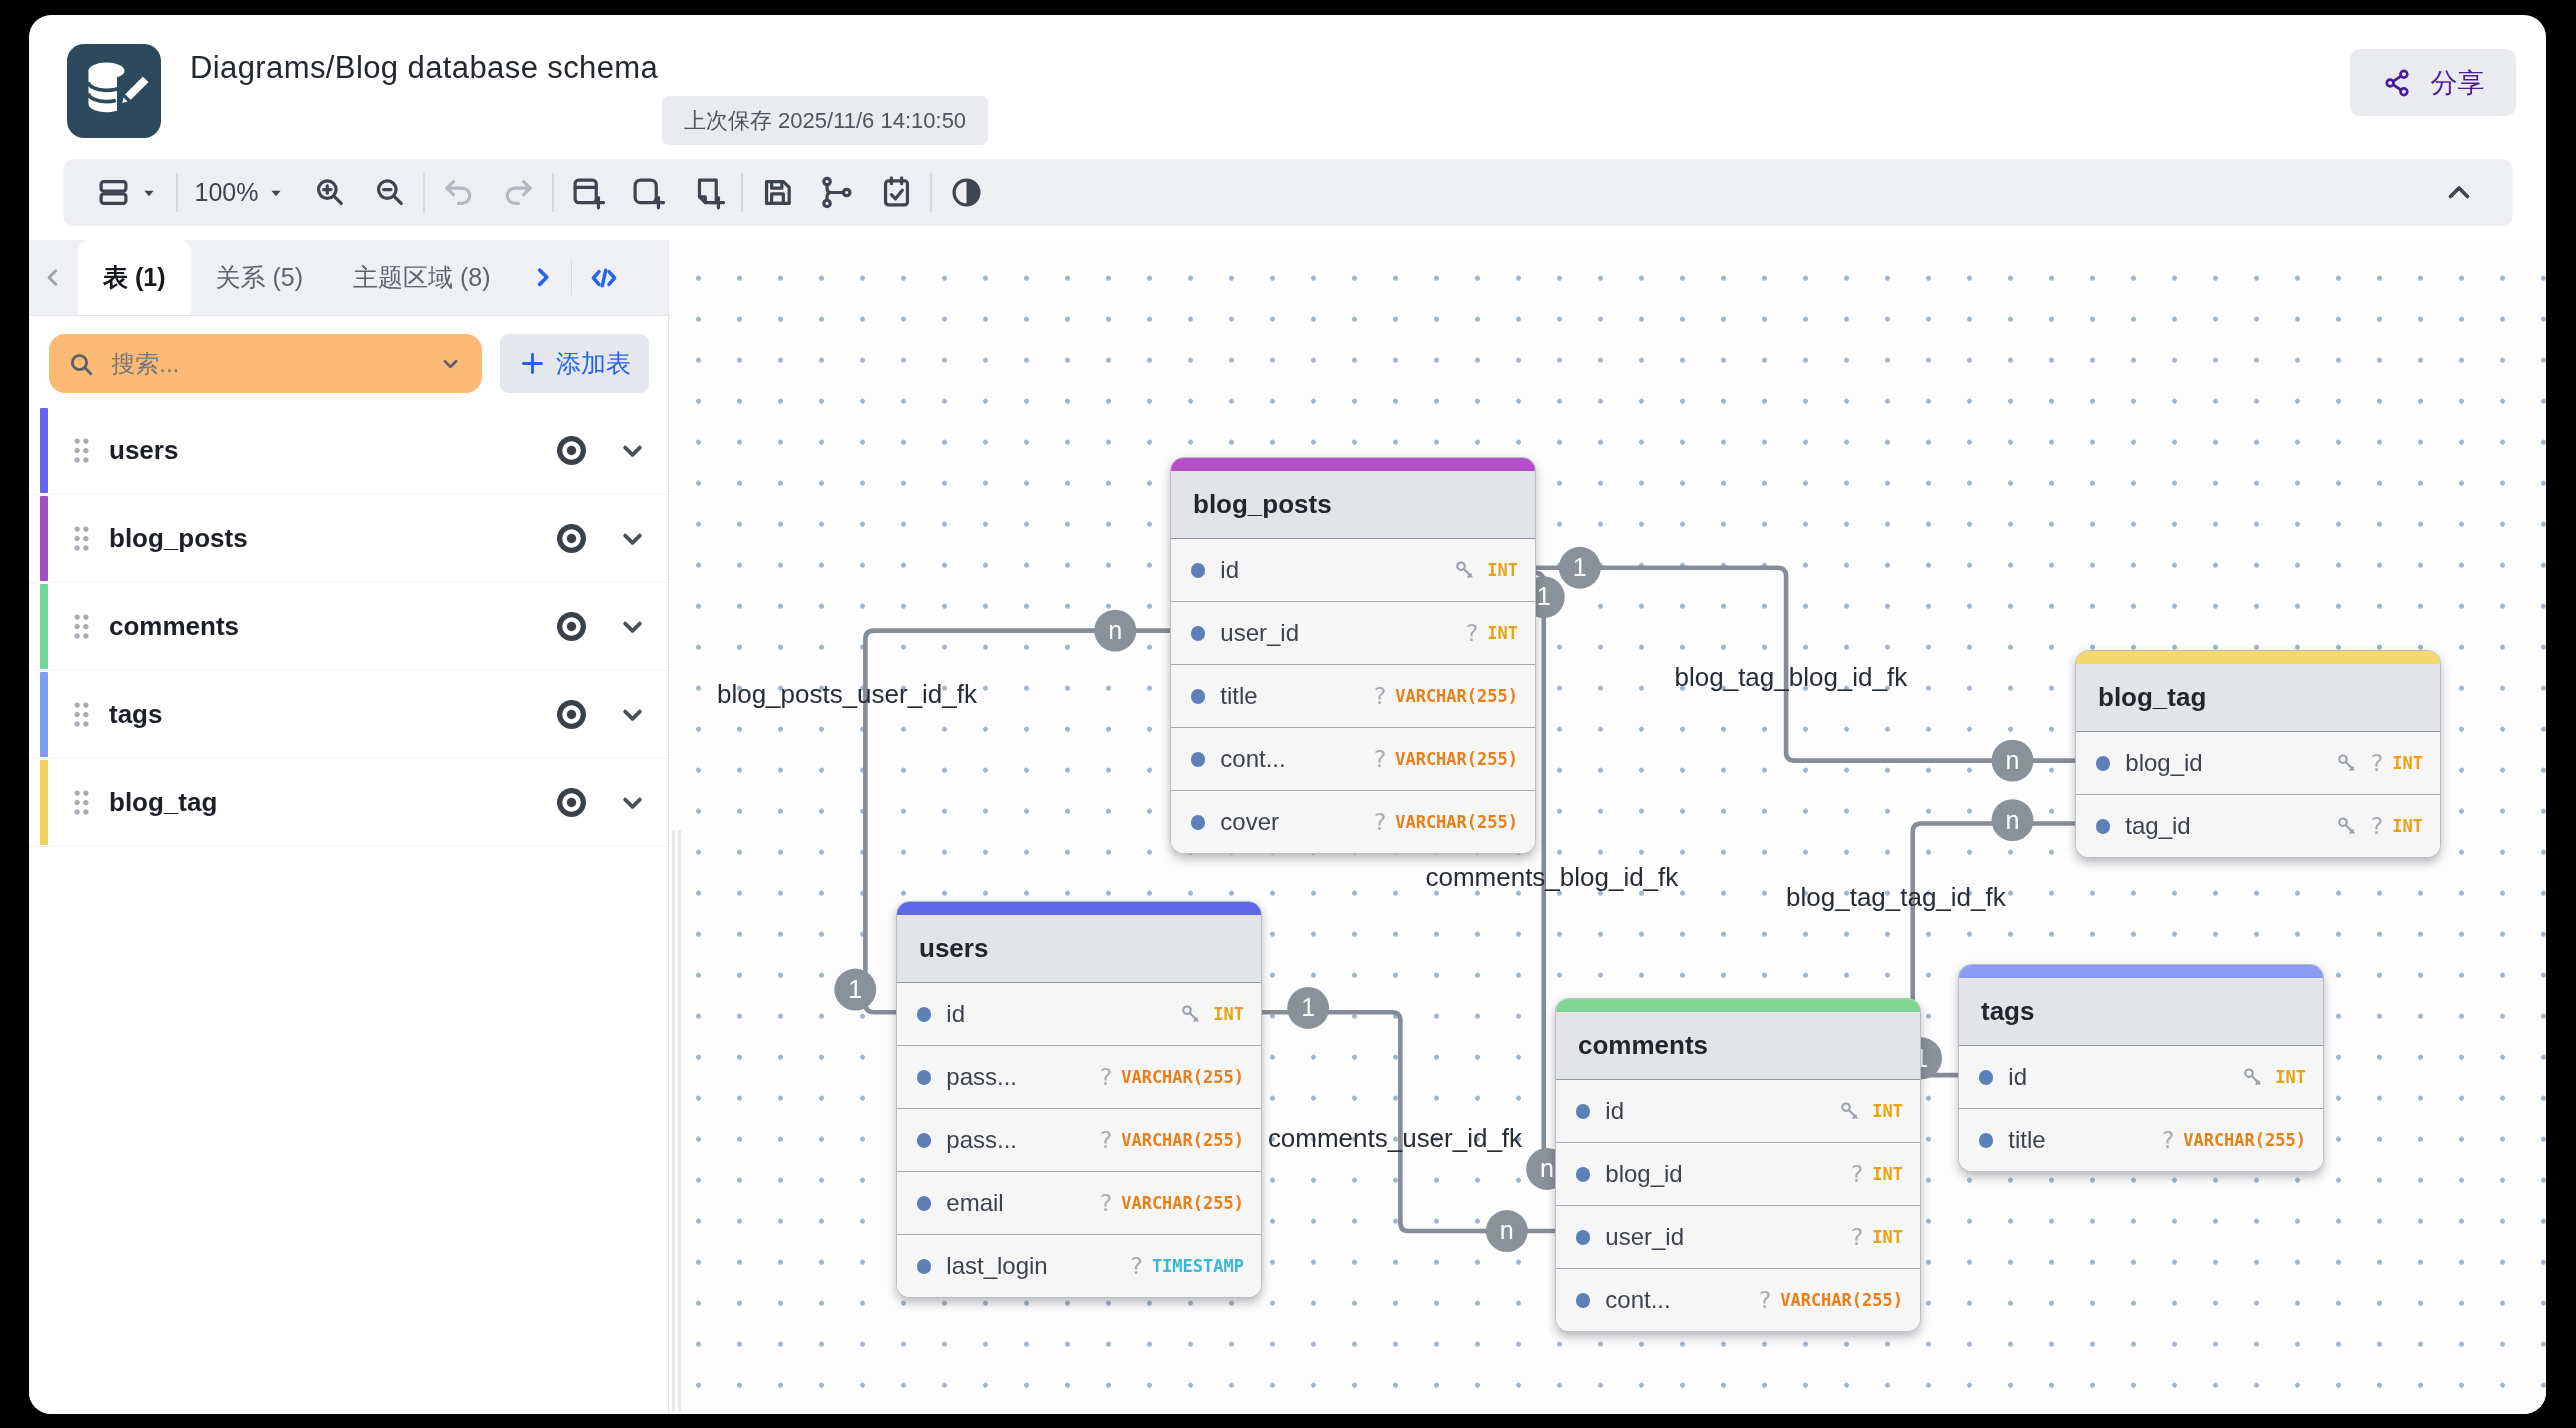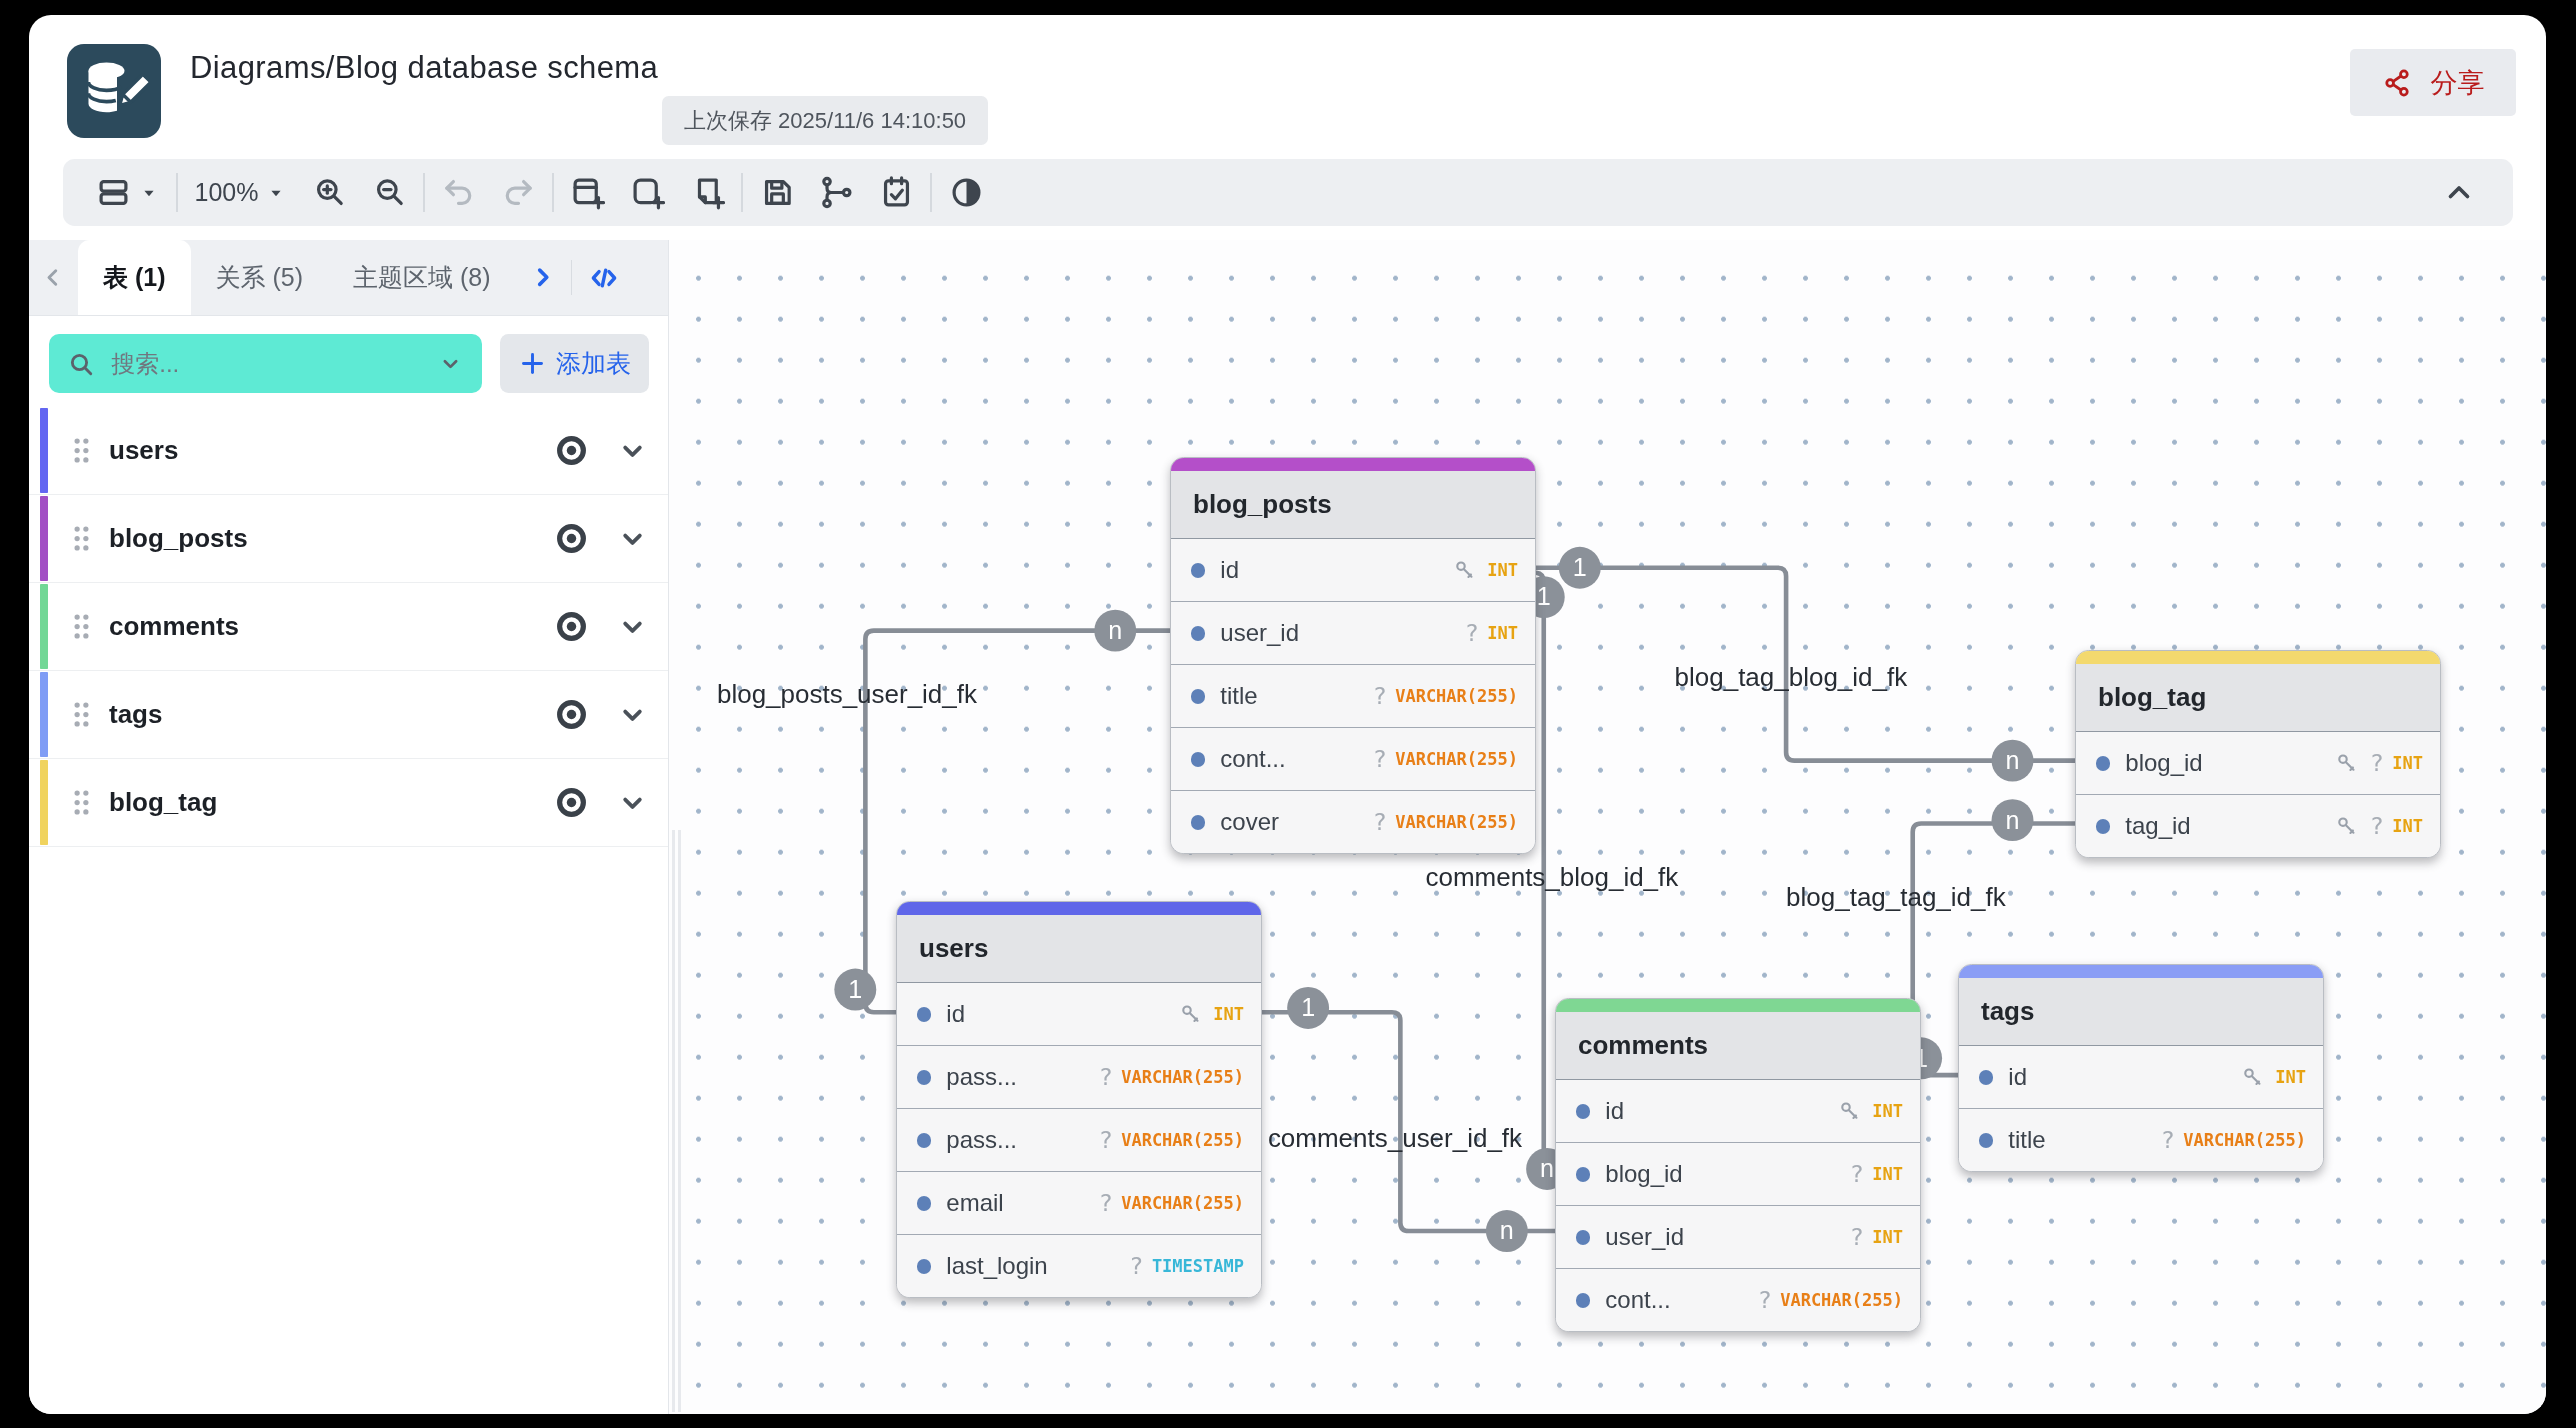--- a/index.html
+++ b/index.html
@@ -6,21 +6,21 @@
   body{width:2576px;height:1429px;background:#000;font-family:"Liberation Sans",sans-serif;position:relative;overflow:hidden}
   .window{position:absolute;left:29px;top:15px;width:2517px;height:1399px;background:#fff;border-radius:22px;overflow:hidden}
 
   
   .logo{position:absolute;left:38px;top:28.5px;width:94px;height:94px;background:#2c4a5c;border-radius:17px;display:flex;align-items:center;justify-content:center}
   .logo svg{width:72px;height:72px}
   .app-title{position:absolute;left:161px;top:35px;font-size:31px;color:#23272e;font-weight:500;letter-spacing:0.4px}
   .menubar{position:absolute;left:161px;top:94px;display:flex;gap:44px}
   .menu-item{font-size:26px;color:#2f343b;line-height:35px;cursor:pointer}
   .saved-chip{position:absolute;left:633px;top:81px;height:49px;background:#e9ebee;border-radius:6.7px;display:flex;align-items:center;padding:0 22px;font-size:22px;color:#4f555d;white-space:nowrap}
-  .share-btn{position:absolute;right:30px;top:34px;width:166px;height:67px;background:#e9ebef;border:none;border-radius:5px;display:flex;align-items:center;justify-content:center;gap:19px;color:#b91c1c;font-size:27px;cursor:pointer}
+  .share-btn{position:absolute;right:30px;top:34px;width:166px;height:67px;background:#e9ebef;border:none;border-radius:10px;display:flex;align-items:center;justify-content:center;gap:19px;color:#4c1d95;font-size:27px;cursor:pointer}
   .share-btn svg{width:30px;height:30px}
 
   
   .toolbar{position:absolute;left:34px;top:144px;width:2450px;height:67px;background:#edeff2;border-radius:11.7px;display:flex;align-items:center;padding:0 25px;gap:8px;box-sizing:border-box}
   .tb-btn{display:flex;align-items:center;gap:6.7px;background:none;border:none;color:#3e454e;padding:0 8.4px;height:47px;cursor:pointer}
   .tb-btn.disabled{color:#b4bac1}
   .tb-ic{width:35px;height:35px}
   .tb-caret{width:22px;height:22px}
   .tb-label{font-size:25px;color:#3e454e}
   .tb-div{width:1.7px;height:39px;background:#d5d9de;flex:none}
@@ -33,21 +33,21 @@
   .tab-back{width:49px;display:flex;justify-content:center;color:#9aa2ab;background:none;border:none;cursor:pointer}
   .tab-back svg{width:27px;height:27px}
   .tab{height:75px;display:flex;align-items:center;padding:0 25px;font-size:25px;color:#5d646d;background:none;border:none;cursor:pointer;white-space:nowrap}
   .tab.active{background:#fff;border-radius:11.7px 11.7px 0 0;color:#14171c;font-weight:bold}
   .tab-next{width:55px;display:flex;justify-content:center;color:#2563eb;background:none;border:none;cursor:pointer}
   .tab-next svg{width:28.5px;height:28.5px}
   .tab-vdiv{width:1.7px;height:35px;background:#d8dce1}
   .tab-code{width:64px;display:flex;justify-content:center;color:#2563eb;background:none;border:none;cursor:pointer}
   .tab-code svg{width:34px;height:34px}
   .search-row{display:flex;align-items:center;gap:18.4px;padding:18.4px 20px 13.4px 20px}
-  .search-box{flex:1;height:59px;background:#5eead4;border-radius:10px;display:flex;align-items:center;padding:0 18.4px;gap:13.4px}
+  .search-box{flex:1;height:59px;background:#fdba74;border-radius:16px;display:flex;align-items:center;padding:0 18.4px;gap:13.4px}
   .search-box .s-ic{width:28.5px;height:28.5px;color:#5b626b;flex:none}
   .search-input{flex:1;border:none;background:transparent;font-size:24px;color:#333;outline:none;font-family:"Liberation Sans",sans-serif;min-width:0}
   .search-input::placeholder{color:#70777f}
   .search-box .s-chev{width:27px;height:27px;color:#5b626b;flex:none}
   .add-table-btn{width:149px;height:59px;background:#e4e7eb;border-radius:8.4px;border:none;display:flex;align-items:center;justify-content:center;gap:10px;color:#2563eb;font-size:25px;cursor:pointer;flex:none}
   .add-table-btn svg{width:27px;height:27px}
   .t-item{position:relative;height:87px;display:flex;align-items:center;border-bottom:1.7px solid #edeff1;padding-left:80px;padding-right:18.4px;cursor:pointer}
   .t-item .cbar{position:absolute;left:11px;top:0.8px;bottom:0.8px;width:7.5px;border-radius:0.8px}
   .t-drag{position:absolute;left:35px;width:35px;height:35px;color:#a7acb4}
   .t-name{font-size:26px;font-weight:bold;color:#1c2026}

